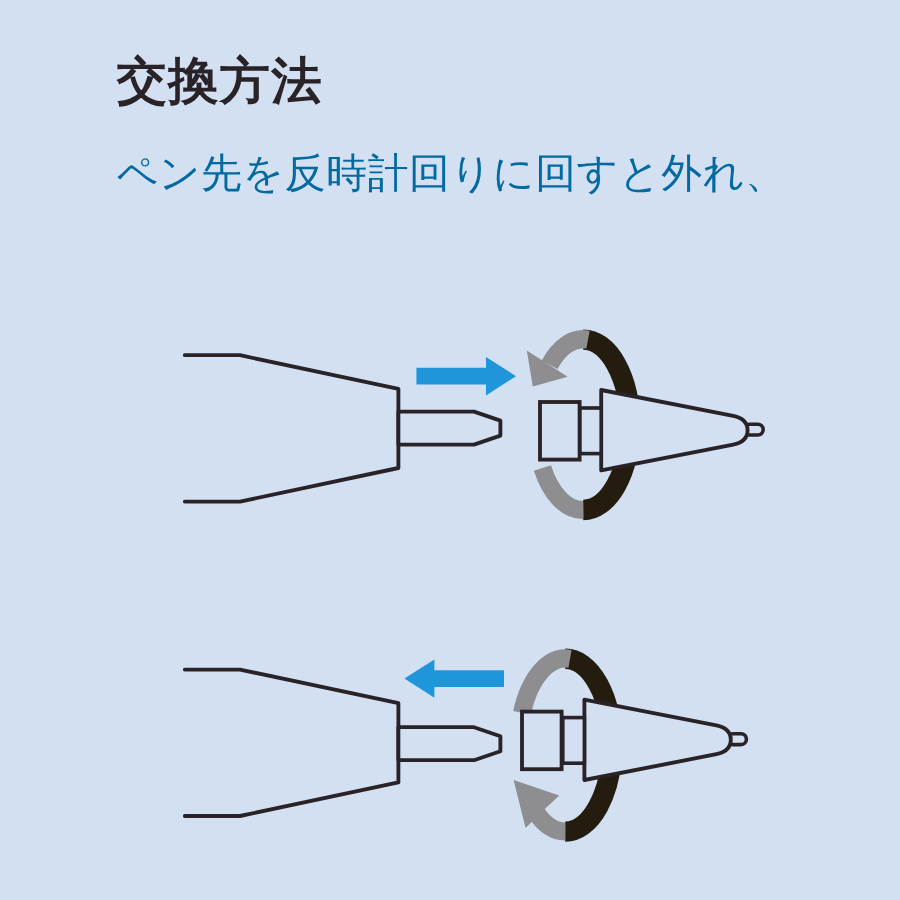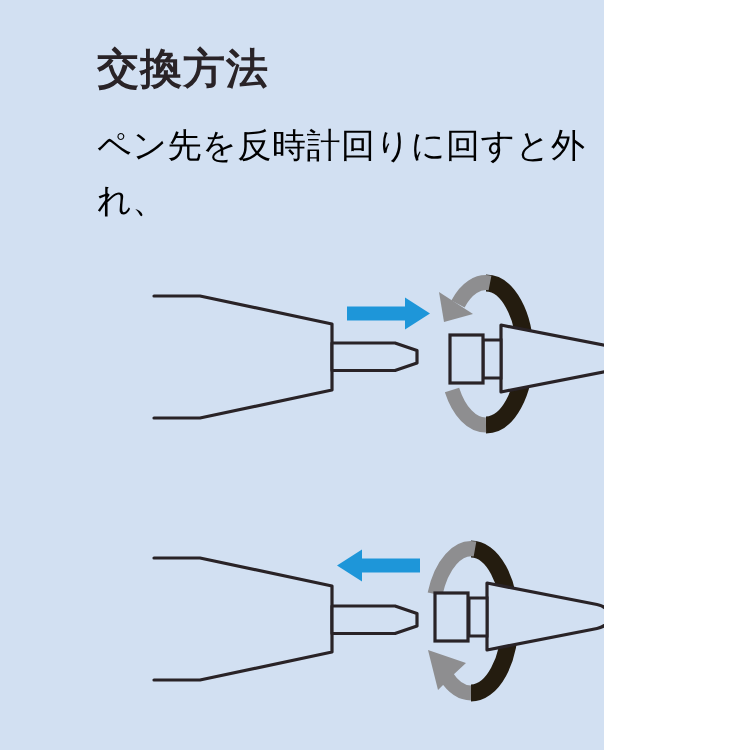--- a/index.html
+++ b/index.html
@@ -1,30 +1,30 @@
 <!DOCTYPE html>
 <html><head>
 <meta charset="utf-8">
 <style>
   html,body{margin:0;padding:0;background:#ffffff;}
   .canvas{
     position:relative;
-    width:604px;height:750px;
+    width:750px;height:750px;
     background:#d2e0f2;
     overflow:hidden;
     font-family:Liberation Serif, serif;
   }
   .title{
     position:absolute;left:97px;top:46px;
     font-size:42px;font-weight:bold;color:#292327;
     letter-spacing:1px;line-height:1.1;
   }
   .instructions{
     position:absolute;left:97px;top:118px;
-    font-size:34px;font-weight:500;color:#000000;
+    font-size:34px;font-weight:500;color:#0369a1;
     letter-spacing:0.5px;line-height:55px;
   }
   .diagram-svg{position:absolute;left:0;top:0;width:750px;height:750px;}
   .outline-shape{fill:#d2e0f2;}
   .band{fill:none;}
 </style>
 </head>
 <body>
 
 <div class="canvas">

